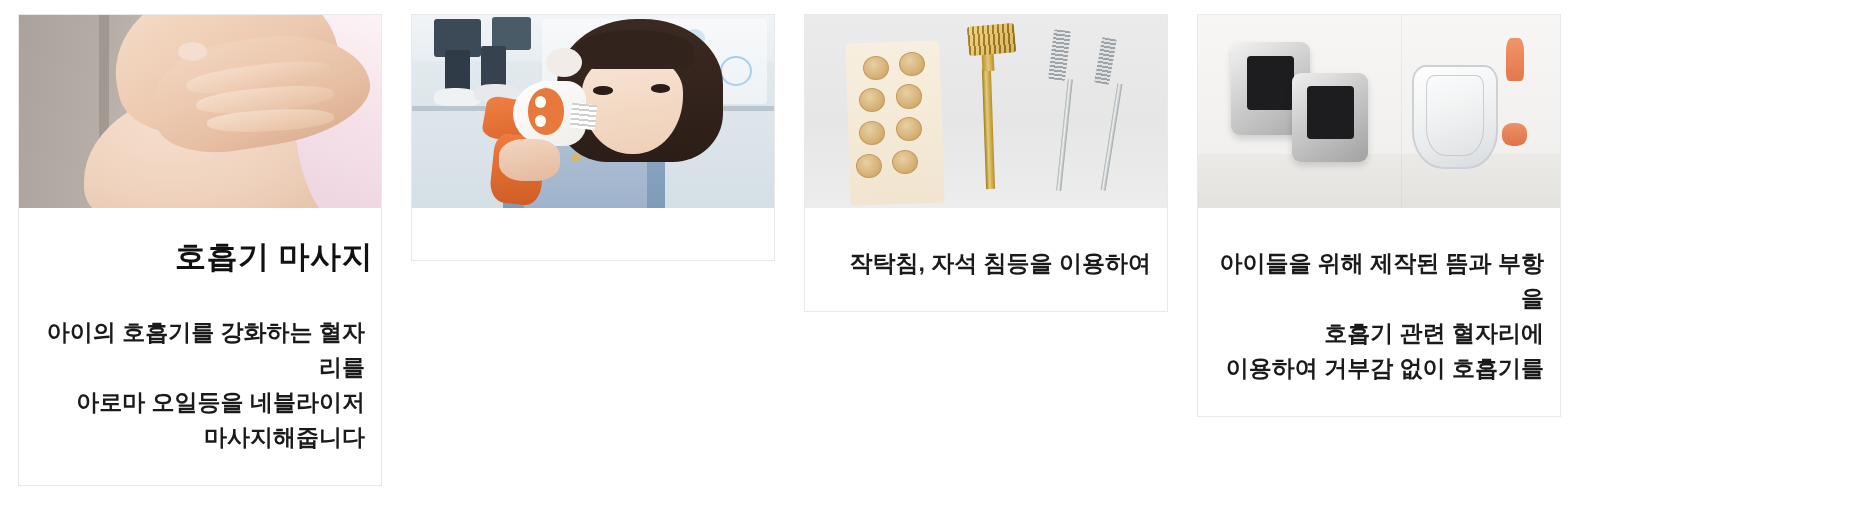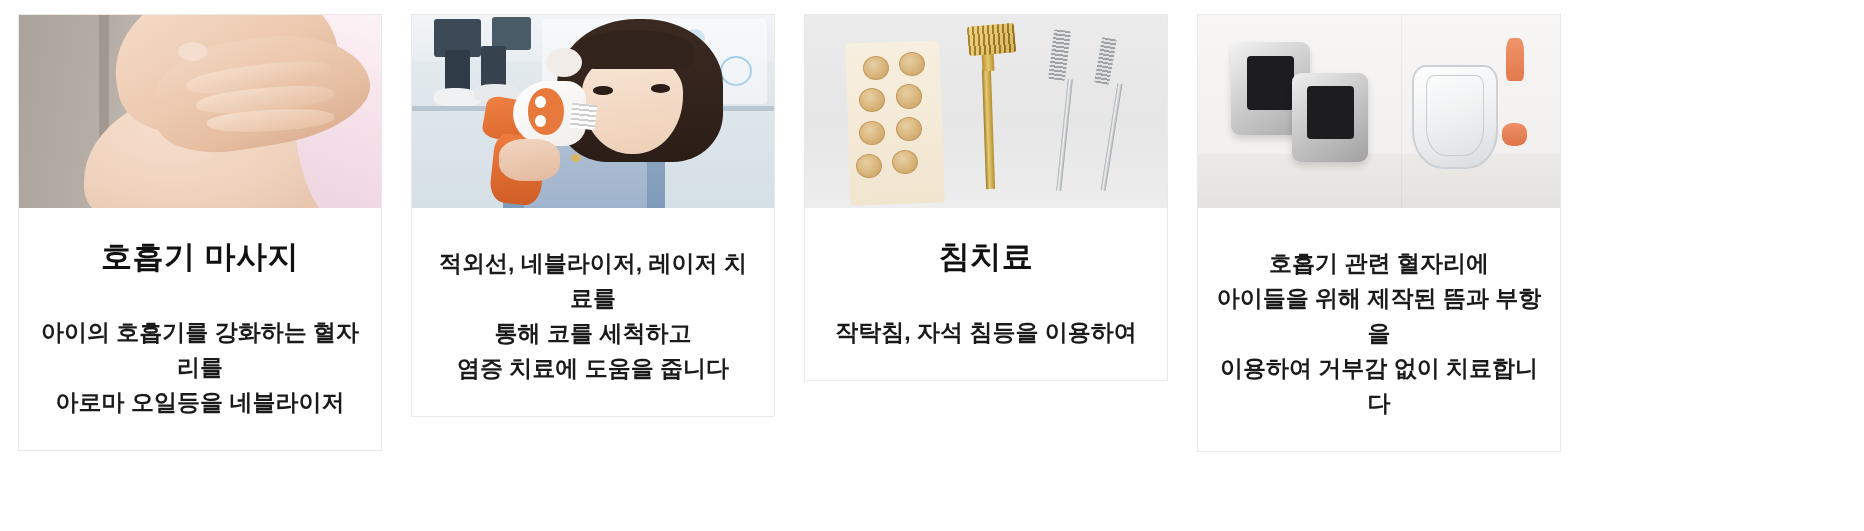--- a/index.html
+++ b/index.html
@@ -38,21 +38,21 @@
   .card-media {
     width: 100%;
     height: 193px;
     position: relative;
     overflow: hidden;
     background: #efefef;
   }
 
   .card-body {
     padding: 30px 8px 22px 8px;
-    text-align: center;
+    text-align: right;
   }
 
   .card-title {
     font-size: 31px;
     font-weight: bold;
     letter-spacing: 0.5px;
     color: #111111;
     line-height: 1.2;
     margin: 0 0 40px 0;
     white-space: nowrap;
@@ -380,20 +380,21 @@
       <div class="finger f1"></div>
       <div class="finger f2"></div>
       <div class="finger f3"></div>
       <div class="thumbnail-nail"></div>
     </div>
     <div class="card-body">
       <h3 class="card-title">호흡기 마사지</h3>
       <p class="card-desc">
         <span class="line">아이의 호흡기를 강화하는 혈자리를</span>
         <span class="line">아로마 오일등을 네블라이저</span>
+        <span class="line">마사지해줍니다</span>
       </p>
     </div>
   </div>
 
   <div class="card">
     <div class="card-media art2">
       <div class="bg-top"></div>
       <div class="wallpanel"></div>
       <div class="bubble2"></div>
       <div class="bubble1"></div>
@@ -418,25 +419,20 @@
       <div class="neb-body"></div>
       <div class="neb-grip"></div>
       <div class="neb-cup"></div>
       <div class="neb-face"></div>
       <div class="neb-hole-l"></div>
       <div class="neb-hole-r"></div>
       <div class="neb-stripes"></div>
       <div class="hand"></div>
     </div>
     <div class="card-body">
-      <p class="card-desc">
-        <span class="line">적외선, 네블라이저, 레이저 치료를</span>
-        <span class="line">통해 코를 세척하고</span>
-        <span class="line">염증 치료에 도움을 줍니다</span>
-      </p>
     </div>
   </div>
 
   <div class="card">
     <div class="card-media art3">
       <div class="sheet"></div>
       <div class="dot d1"></div>
       <div class="dot d2"></div>
       <div class="dot d3"></div>
       <div class="dot d4"></div>
@@ -447,21 +443,20 @@
       <div class="roller-handle"></div>
       <div class="roller-neck"></div>
       <div class="roller-head"></div>
       <div class="roller-teeth"></div>
       <div class="needle-shaft"></div>
       <div class="needle-grip"></div>
       <div class="needle2-shaft"></div>
       <div class="needle2-grip"></div>
     </div>
     <div class="card-body">
-      <h3 class="card-title">침치료</h3>
       <p class="card-desc">
         <span class="line">작탁침, 자석 침등을 이용하여</span>
       </p>
     </div>
   </div>
 
   <div class="card">
     <div class="card-media art4">
       <div class="shelf"></div>
       <div class="divline"></div>
@@ -469,20 +464,20 @@
       <div class="box-a-screen"></div>
       <div class="box-b"></div>
       <div class="box-b-screen"></div>
       <div class="cup"></div>
       <div class="cup-inner"></div>
       <div class="valve"></div>
       <div class="valve-b"></div>
     </div>
     <div class="card-body">
       <p class="card-desc">
+        <span class="line">아이들을 위해 제작된 뜸과 부항을</span>
         <span class="line">호흡기 관련 혈자리에</span>
-        <span class="line">아이들을 위해 제작된 뜸과 부항을</span>
-        <span class="line">이용하여 거부감 없이 치료합니다</span>
+        <span class="line">이용하여 거부감 없이 호흡기를</span>
       </p>
     </div>
   </div>
 
 </div>
 
 </body></html>

